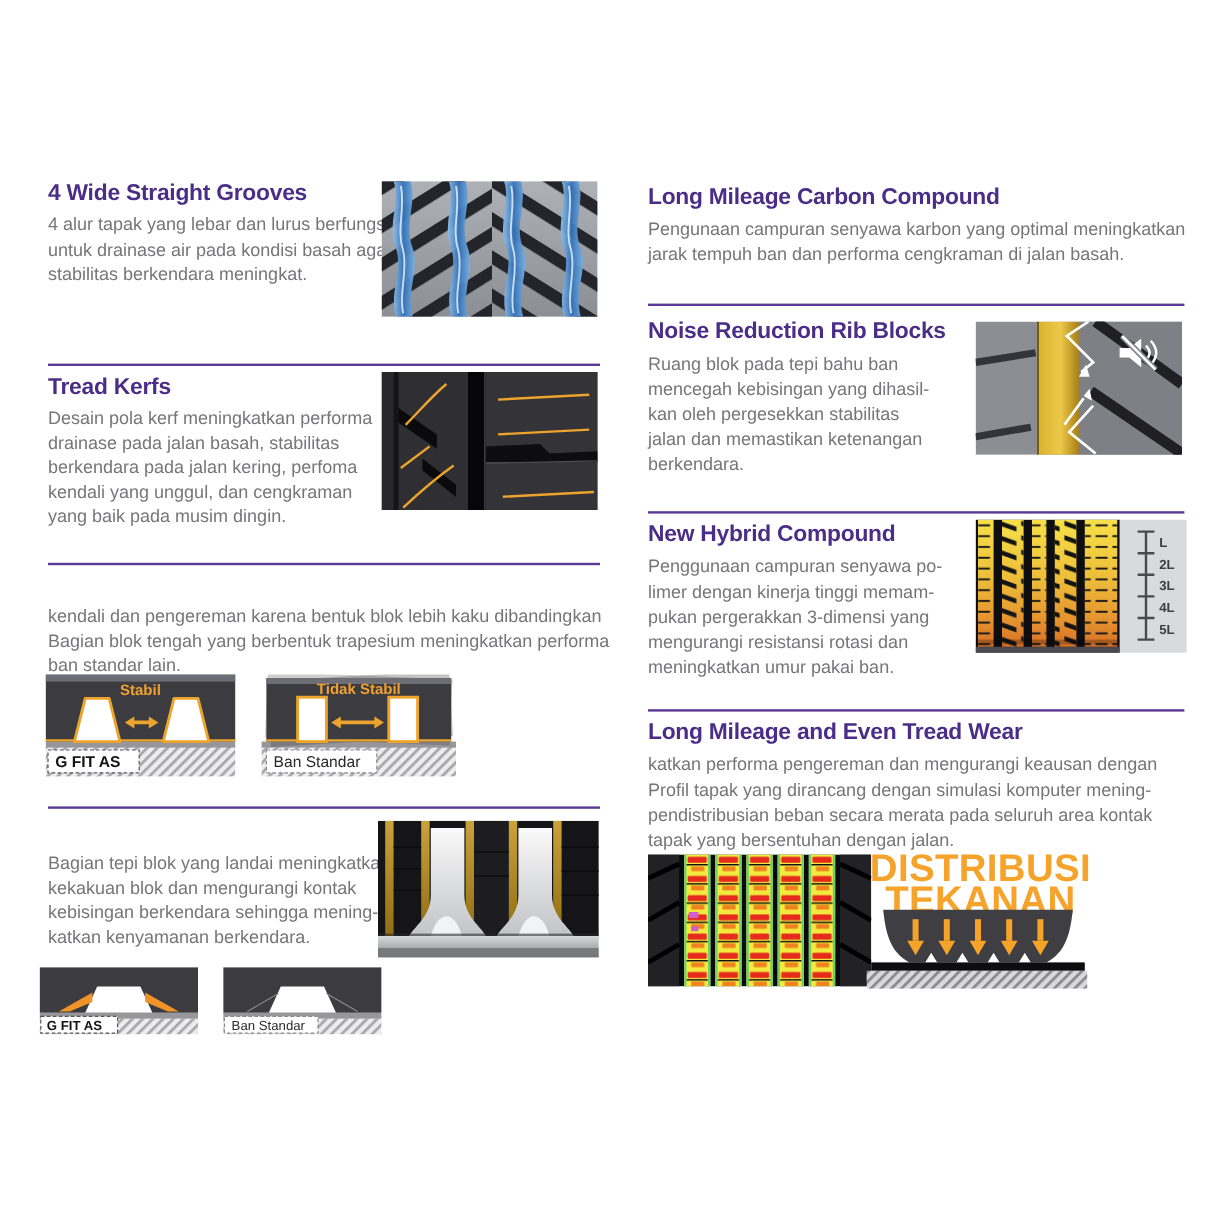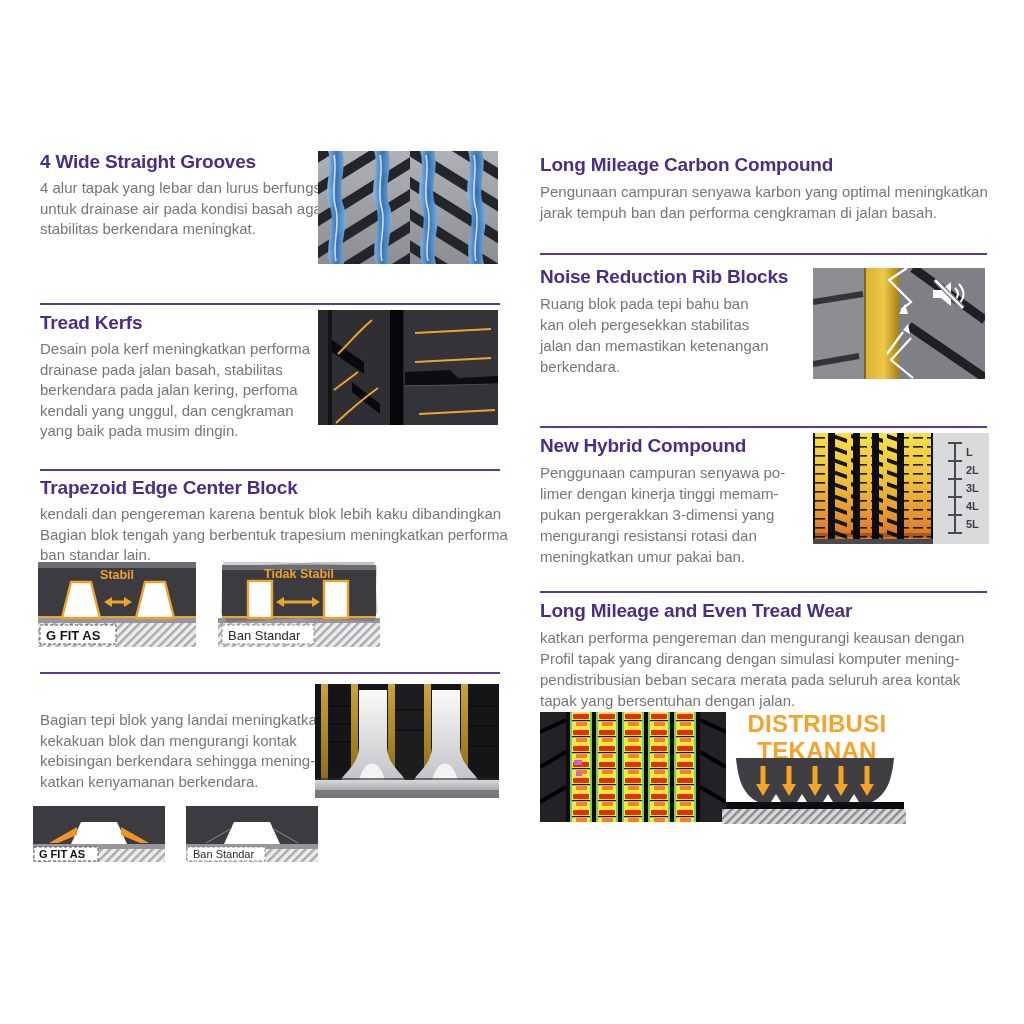--- a/index.html
+++ b/index.html
@@ -12,21 +12,21 @@
   .rcol .bl{line-height:21px;height:21px;}
   .divider{position:absolute;height:2px;background:#5a3a96;}
   .img{position:absolute;display:block;}
   .orange-cap{font-family:"Liberation Sans",sans-serif;font-size:12.5px;font-weight:bold;fill:#f0a030;}
   .lbl-bold{font-family:"Liberation Sans",sans-serif;font-size:13px;font-weight:bold;fill:#141414;}
   .lbl-reg{font-family:"Liberation Sans",sans-serif;font-size:13px;fill:#2a2a2e;}
   .lbl-bold-sm{font-family:"Liberation Sans",sans-serif;font-size:11px;font-weight:bold;fill:#141414;}
   .lbl-reg-sm{font-family:"Liberation Sans",sans-serif;font-size:11px;fill:#2a2a2e;}
   .scale-lbl{font-family:"Liberation Sans",sans-serif;font-size:11px;font-weight:bold;fill:#3f3f44;}
   .pressure-caption{position:absolute;width:190px;text-align:center;color:#f5a32b;
-                    font-weight:bold;font-size:24px;line-height:27px;letter-spacing:0.3px;}
+                    font-weight:bold;font-size:32px;line-height:27px;letter-spacing:0.3px;}
 </style>
 </head>
 <body>
 
 <div class="page">
 
   <h2 class="sec-title" style="left:40px;top:151px">4 Wide Straight Grooves</h2>
   <div class="body" style="left:40px;top:178px">
     <div class="bl">4 alur tapak yang lebar dan lurus berfungsi</div>
     <div class="bl">untuk drainase air pada kondisi basah agar</div>
@@ -97,21 +97,20 @@
     <rect x="87" width="93" height="115" fill="#333338"></rect>
     <path d="M87,62 L132,60 L140,68 L180,66 L180,75 L87,75 Z" fill="#0d0d10"></path>
     <line x1="87" y1="76" x2="180" y2="74" stroke="#4e4e54" stroke-width="1"></line>
     <line x1="97" y1="23" x2="173" y2="19" stroke="#eda42c" stroke-width="2"></line>
     <line x1="97" y1="52" x2="173" y2="48" stroke="#eda42c" stroke-width="2"></line>
     <line x1="101" y1="104" x2="177" y2="100" stroke="#eda42c" stroke-width="2"></line>
   </svg>
 
   <div class="divider" style="left:40px;top:469px;width:460px"></div>
 
-  <h2 class="sec-title" style="left:40px;top:477px">Trapezoid Edge Center Block</h2>
   <div class="body" style="left:40px;top:504px">
     <div class="bl">kendali dan pengereman karena bentuk blok lebih kaku dibandingkan</div>
     <div class="bl">Bagian blok tengah yang berbentuk trapesium meningkatkan performa</div>
     <div class="bl">ban standar lain.</div>
   </div>
 
   <svg class="img" style="left:38px;top:562px" width="160" height="86" viewBox="0 0 160 86">
     <defs>
       <pattern id="ht1" width="6" height="6" patternUnits="userSpaceOnUse" patternTransform="rotate(45)">
         <rect width="6" height="6" fill="#ededee"></rect>
@@ -253,20 +252,21 @@
   <div class="body" style="left:540px;top:181px">
     <div class="bl">Pengunaan campuran senyawa karbon yang optimal meningkatkan</div>
     <div class="bl">jarak tempuh ban dan performa cengkraman di jalan basah.</div>
   </div>
 
   <div class="divider" style="left:540px;top:253px;width:447px"></div>
 
   <h2 class="sec-title" style="left:540px;top:266px">Noise Reduction Rib Blocks</h2>
   <div class="body" style="left:540px;top:293px">
     <div class="bl">Ruang blok pada tepi bahu ban</div>
+    <div class="bl">mencegah kebisingan  yang dihasil-</div>
     <div class="bl">kan oleh pergesekkan stabilitas</div>
     <div class="bl">jalan dan memastikan ketenangan</div>
     <div class="bl">berkendara.</div>
   </div>
 
   <svg class="img" style="left:813px;top:268px" width="172" height="111" viewBox="0 0 172 111">
     <defs>
       <linearGradient id="nz_y" x1="0" y1="0" x2="1" y2="0">
             <stop offset="0" stop-color="#d9b32e"></stop>
             <stop offset=".55" stop-color="#edc94a"></stop>

